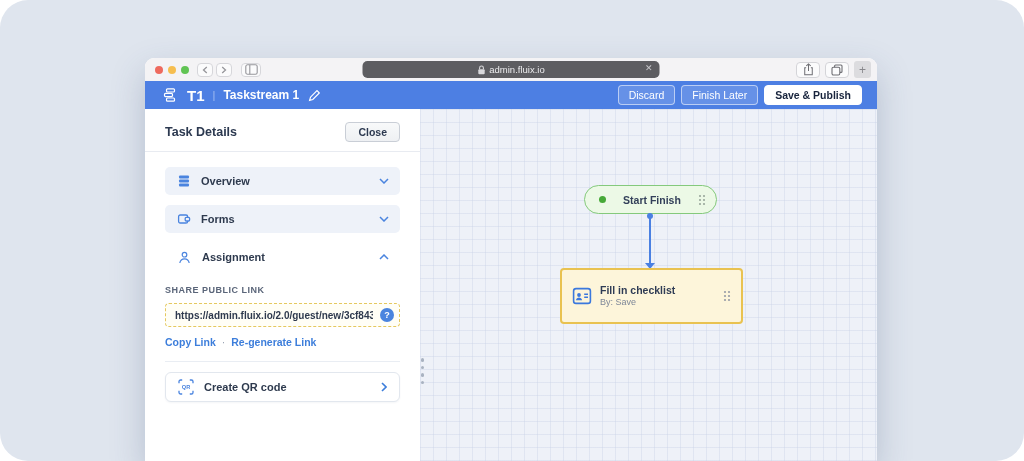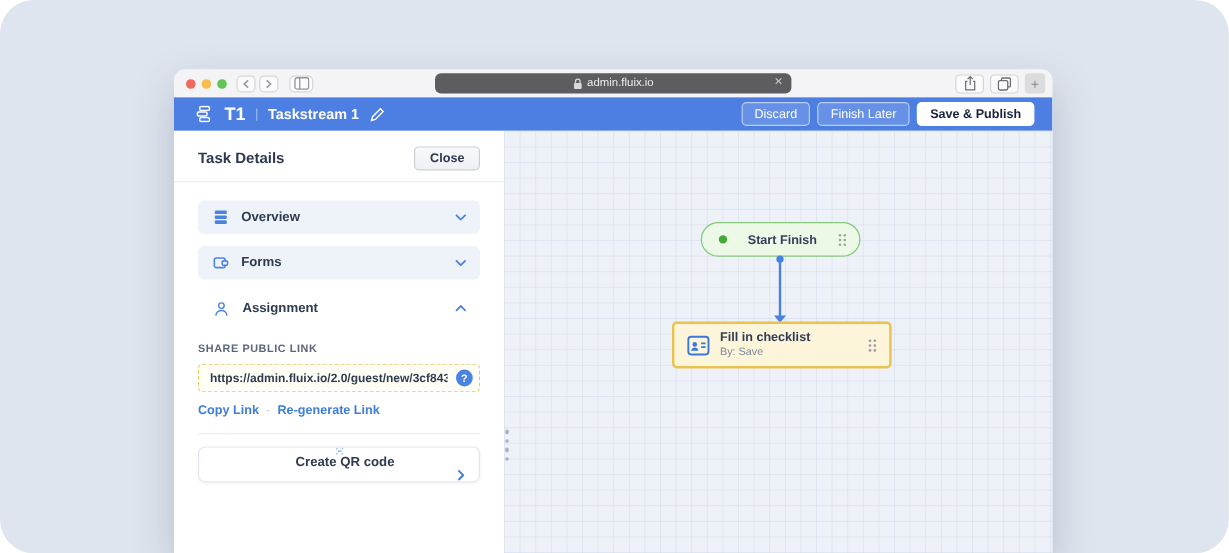--- a/index.html
+++ b/index.html
@@ -70,21 +70,21 @@
   .help-dot { position:absolute; right:6px; top:5px; width:14px; height:14px;
     border-radius:50%; background:#4a84df; color:#fff; font-size:9px; font-weight:bold;
     display:flex; align-items:center; justify-content:center; }
   .links-row { margin-top:9px; font-size:10.5px; font-weight:bold; color:#3d7edb;
     display:flex; align-items:center; gap:6px; }
   .links-row .dotsep { color:#9aa4b5; font-weight:normal; }
   .thin-divider { height:1px; background:#e9edf3; margin-top:13px; }
 
   .qr-btn { margin-top:10px; height:30px; border:1px solid #e2e7ee; border-radius:6px;
     background:#fff; display:flex; align-items:center; padding:0 12px;
-    box-shadow:0 1px 2px rgba(30,50,90,0.05);flex-direction:column; }
+    box-shadow:0 1px 2px rgba(30,50,90,0.05); }
   .qr-btn .lbl { font-size:11px; font-weight:bold; color:#2e3a4e; margin-left:10px; }
   .qr-btn .chev { margin-left:auto; display:flex; }
 
   .panel-grip { position:absolute; right:-4px; top:249px; display:flex;
     flex-direction:column; gap:4px; z-index:5; }
   .panel-grip i { width:3.5px; height:3.5px; border-radius:50%; background:#a9b2c1; display:block; }
 
   
   .canvas { flex:1; position:relative; background:#eef1f8;
     background-image:
@@ -99,21 +99,21 @@
   .node-start .lbl { flex:1; text-align:center; font-size:10.5px; font-weight:bold; color:#33405a; }
   .node-start .grip { margin-right:10px; display:flex; }
 
   .connector-line { position:absolute; left:229px; top:106px; width:2px; height:52px; background:#4a80e2; }
   .connector-dot { position:absolute; left:227px; top:104px; width:6px; height:6px;
     border-radius:50%; background:#4a80e2; }
   .connector-arrow { position:absolute; left:225px; top:154px; width:0; height:0;
     border-left:5px solid transparent; border-right:5px solid transparent;
     border-top:6px solid #4a80e2; }
 
-  .node-task { position:absolute; left:140px; top:159px; width:183px; height:39px;
+  .node-task { position:absolute; left:140px; top:159px; width:183px; height:56px;
     background:#fdf5da; border:2px solid #e9c250; border-radius:4px;
     display:flex; align-items:center; padding:0 10px; }
   .node-task .txt { margin-left:8px; line-height:1.25; }
   .node-task .t1 { font-size:10.5px; font-weight:bold; color:#2f3c55; }
   .node-task .t2 { font-size:9px; color:#7d8798; }
   .node-task .grip { margin-left:auto; display:flex; }
 </style>
 </head>
 <body>
 

